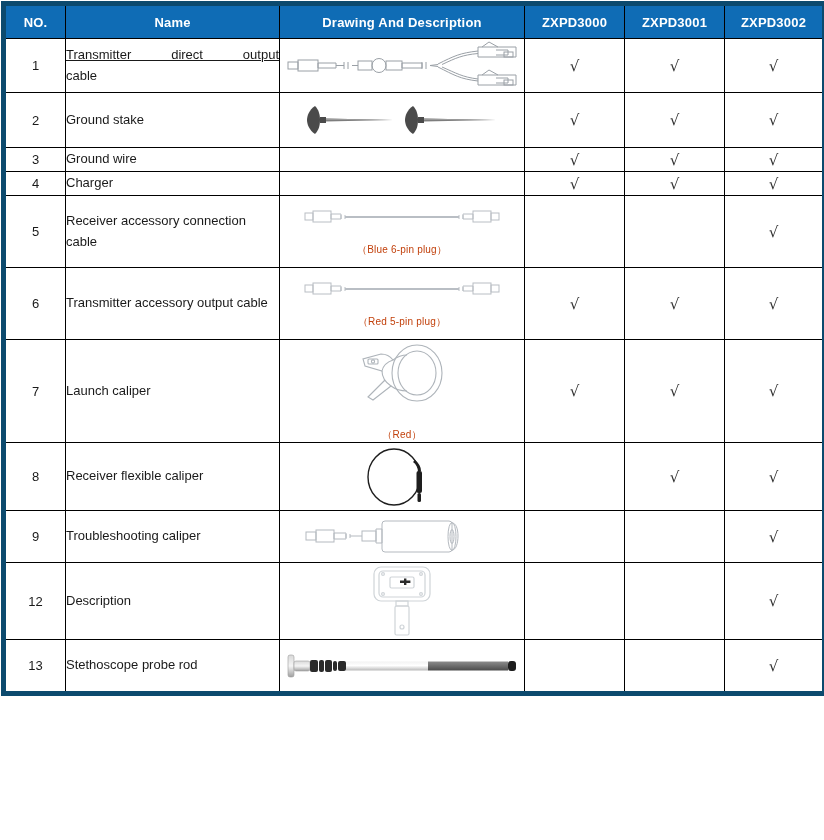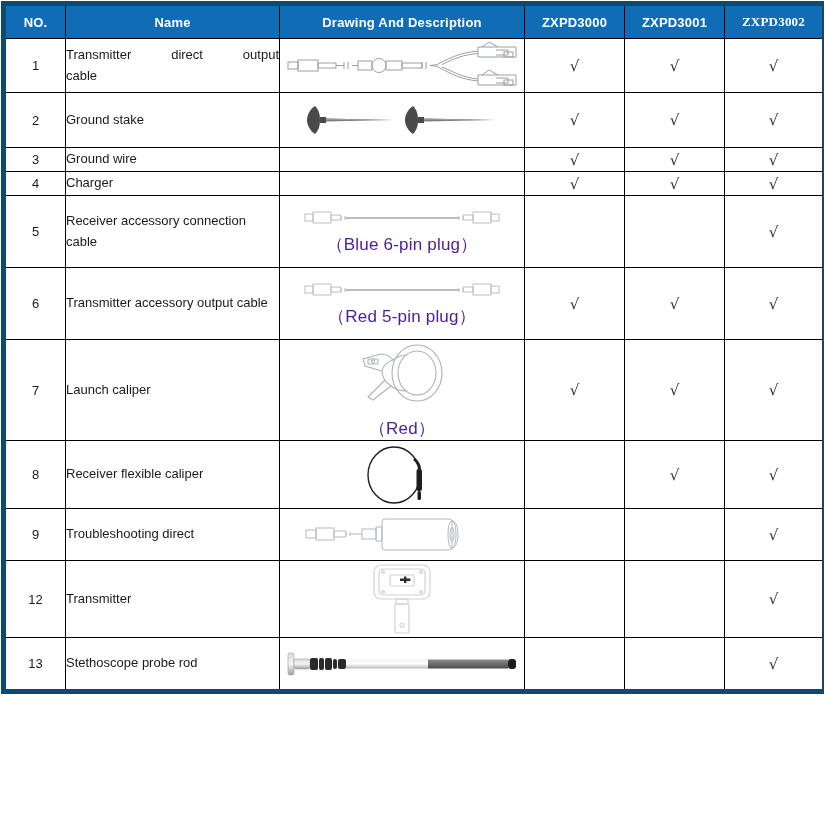--- a/index.html
+++ b/index.html
@@ -39,21 +39,21 @@
     height: 32px;
     text-align: center;
     letter-spacing: 0.2px;
     border-color: #0f6cb5;
     border-left: 1px solid #1b7ec9;
     border-right: 1px solid #1b7ec9;
     border-top: 1px solid #000;
     border-bottom: 1px solid #000;
   }
   thead th.first-th { border-left: 1px solid #000; }
-  thead th.last-th  { border-right: 1px solid #000; font-family: Liberation Serif, serif; }
+  thead th.last-th  { border-right: 1px solid #000; }
 
   td.no-cell {
     text-align: center;
     font-size: 13px;
     color: #1a1a1a;
   }
   td.name-cell {
     font-size: 13px;
     color: #1a1a1a;
     padding: 4px 10px 4px 11px;
@@ -78,23 +78,23 @@
     color: #2b2b2b;
   }
   .check {
     display: inline-block;
     font-family: "DejaVu Sans", sans-serif;
     font-size: 15px;
     line-height: 1;
     color: #333;
   }
   .caption {
-    font-size: 17px;
-    color: #4c1d95;
-    margin-top: 5px;
+    font-size: 10px;
+    color: #c2410c;
+    margin-top: 16px;
     letter-spacing: 0.2px;
   }
   .art {
     display: block;
     margin: 0 auto;
   }
   .art-wrap { display: block; }
 </style>
 </head>
 <body>
@@ -116,21 +116,21 @@
       <th>ZXPD3000</th>
       <th>ZXPD3001</th>
       <th class="last-th">ZXPD3002</th>
     </tr>
   </thead>
   <tbody id="tbody">
       <tr style="height: 54px;">
         <td class="no-cell">1</td>
         <td class="name-cell justify">
           <span class="nm">
-            <span style="display: block;">Transmitter direct output</span>
+            <span style="display: block; text-decoration: underline;">Transmitter direct output</span>
             <span class="lastline">cable</span>
           </span>
         </td>
         <td class="draw-cell">
           <span class="art-wrap">
 <svg class="art" width="240" height="50" viewBox="0 0 240 50">
  <g fill="none" stroke="#9aa0a6" stroke-width="1">
   <rect x="6" y="21" width="10" height="7"></rect>
   <rect x="16" y="19" width="20" height="11"></rect>
   <path d="M36 22 h18 v5 h-18z"></path>
@@ -299,21 +299,21 @@
  </g>
 </svg>
           </span>
         </td>
         <td class="model-cell"></td>
         <td class="model-cell"><span class="check">√</span></td>
         <td class="model-cell"><span class="check">√</span></td>
       </tr>
       <tr style="height: 52px;">
         <td class="no-cell">9</td>
-        <td class="name-cell">Troubleshooting direct</td>
+        <td class="name-cell">Troubleshooting caliper</td>
         <td class="draw-cell">
           <span class="art-wrap">
 <svg class="art" width="200" height="40" viewBox="0 0 200 40">
  <g fill="none" stroke="#b4b9bf" stroke-width="1">
   <rect x="4" y="15" width="10" height="8"></rect>
   <rect x="14" y="13" width="18" height="12"></rect>
   <path d="M32 16 h12 v6 h-12z"></path>
   <path d="M44 17 l0 4 M48 17 l0 4"></path>
   <path d="M48 19 h12"></path>
   <rect x="60" y="14" width="14" height="10"></rect>
@@ -325,21 +325,21 @@
  </g>
 </svg>
           </span>
         </td>
         <td class="model-cell"></td>
         <td class="model-cell"></td>
         <td class="model-cell"><span class="check">√</span></td>
       </tr>
       <tr style="height: 66px;">
         <td class="no-cell">12</td>
-        <td class="name-cell">Transmitter</td>
+        <td class="name-cell">Description</td>
         <td class="draw-cell">
           <span class="art-wrap">
 <svg class="art" width="80" height="76" viewBox="0 0 80 76">
  <g fill="none" stroke="#cfd4d8" stroke-width="1.2">
   <rect x="12" y="4" width="56" height="34" rx="7"></rect>
   <rect x="17" y="8" width="46" height="26" rx="4"></rect>
   <rect x="28" y="14" width="24" height="11" rx="1.5"></rect>
   <rect x="34" y="38" width="12" height="5"></rect>
   <rect x="33" y="43" width="14" height="29" rx="1.5"></rect>
   <circle cx="40" cy="64" r="2"></circle>

